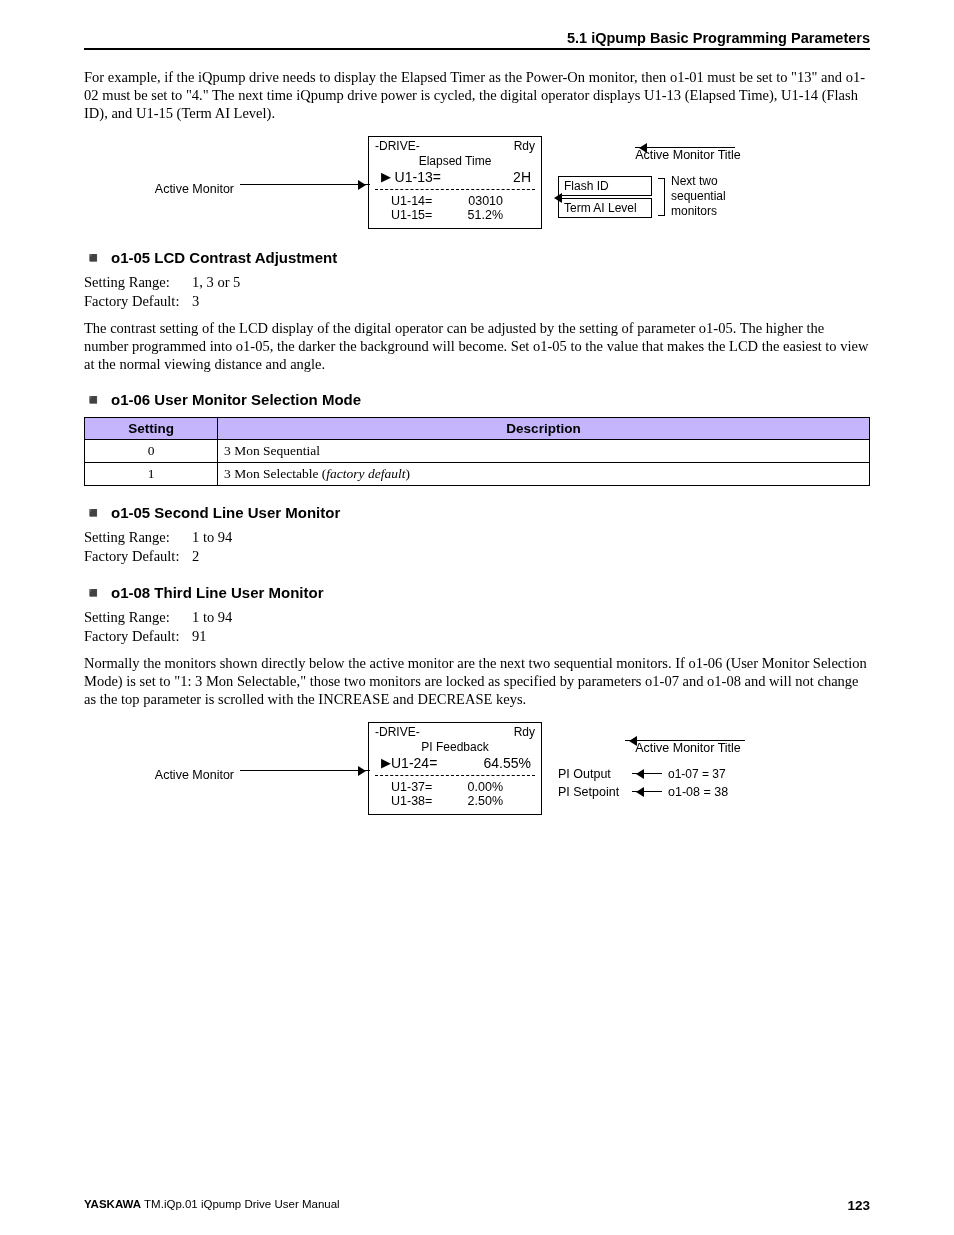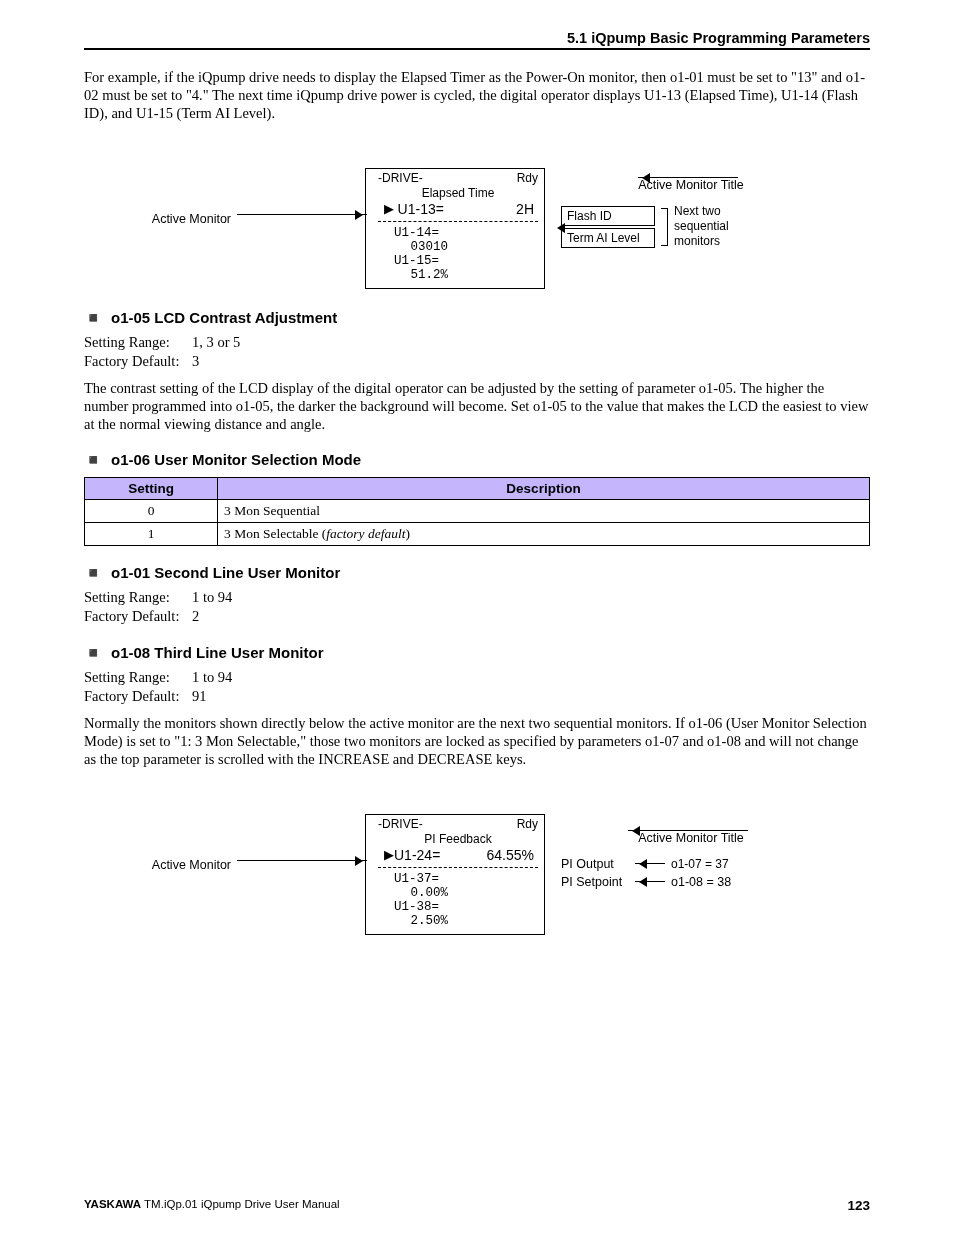--- a/index.html
+++ b/index.html
@@ -88,23 +88,22 @@
     margin: 6px 0 20px 0;
   }
   .diagram {
     display: flex;
     align-items: center;
     justify-content: center;
   }
   .lcd {
     border: 1.5px solid #000;
     width: 160px;
-    padding: 2px 6px 6px 12px;
-    position: relative;
-    margin-top: 32px;
+    padding: 2px 6px 6px 6px;
+    position: relative;
   }
   .lcd .toprow {
     display: flex;
     justify-content: space-between;
     font-size: 12px;
     margin-bottom: 1px;
   }
   .lcd .title-line {
     text-align: center;
     font-size: 12px;
@@ -112,25 +111,24 @@
   }
   .lcd .main-line {
     font-size: 14px;
     padding-left: 6px;
   }
   .lcd .divider {
     border-bottom: 1px dashed #000;
     margin: 4px 0 4px 0;
   }
   .lcd .sub-line {
-    font-family: Liberation Mono, monospace;
+    font-family: Liberation Sans, sans-serif;
     font-size: 12.5px;
     padding-left: 16px;
     display: flex;
-    flex-direction: column;
   }
   .lcd .sub-line .lbl { width: 58px; }
   .lcd .sub-line .val { width: 54px; text-align: right; }
   .ann-left {
     width: 210px;
     text-align: right;
     font-size: 12.5px;
     padding-right: 6px;
   }
   .conn-left {
@@ -288,21 +286,21 @@
         <td class="c">0</td>
         <td>3 Mon Sequential</td>
       </tr>
       <tr>
         <td class="c">1</td>
         <td><span>3 Mon Selectable (</span><span class="italic">factory default</span><span>)</span></td>
       </tr>
     </tbody>
   </table>
 
-  <h3 class="sec"><span>o1-01 Second Line User Monitor</span></h3>
+  <h3 class="sec"><span>o1-05 Second Line User Monitor</span></h3>
   <div class="kv-block">
     <div class="row">
         <div class="k">Setting Range:</div>
         <div>1 to 94</div>
       </div>
     <div class="row">
         <div class="k">Factory Default:</div>
         <div>2</div>
       </div>
   </div>

